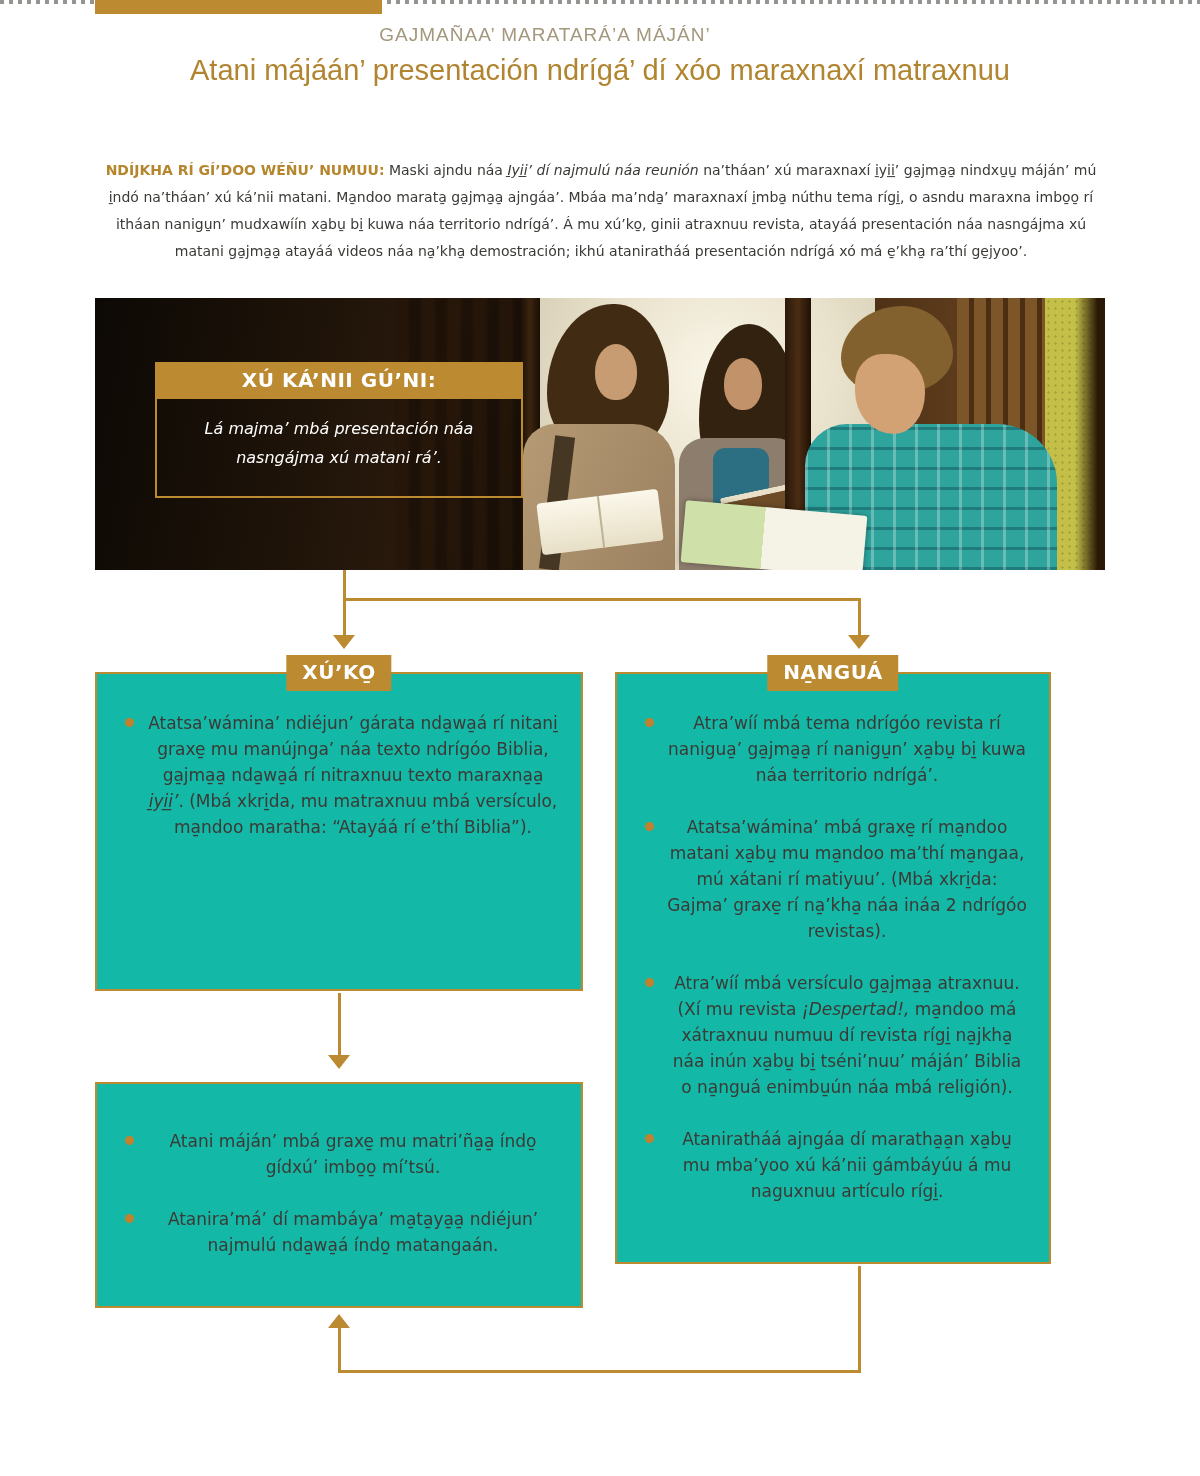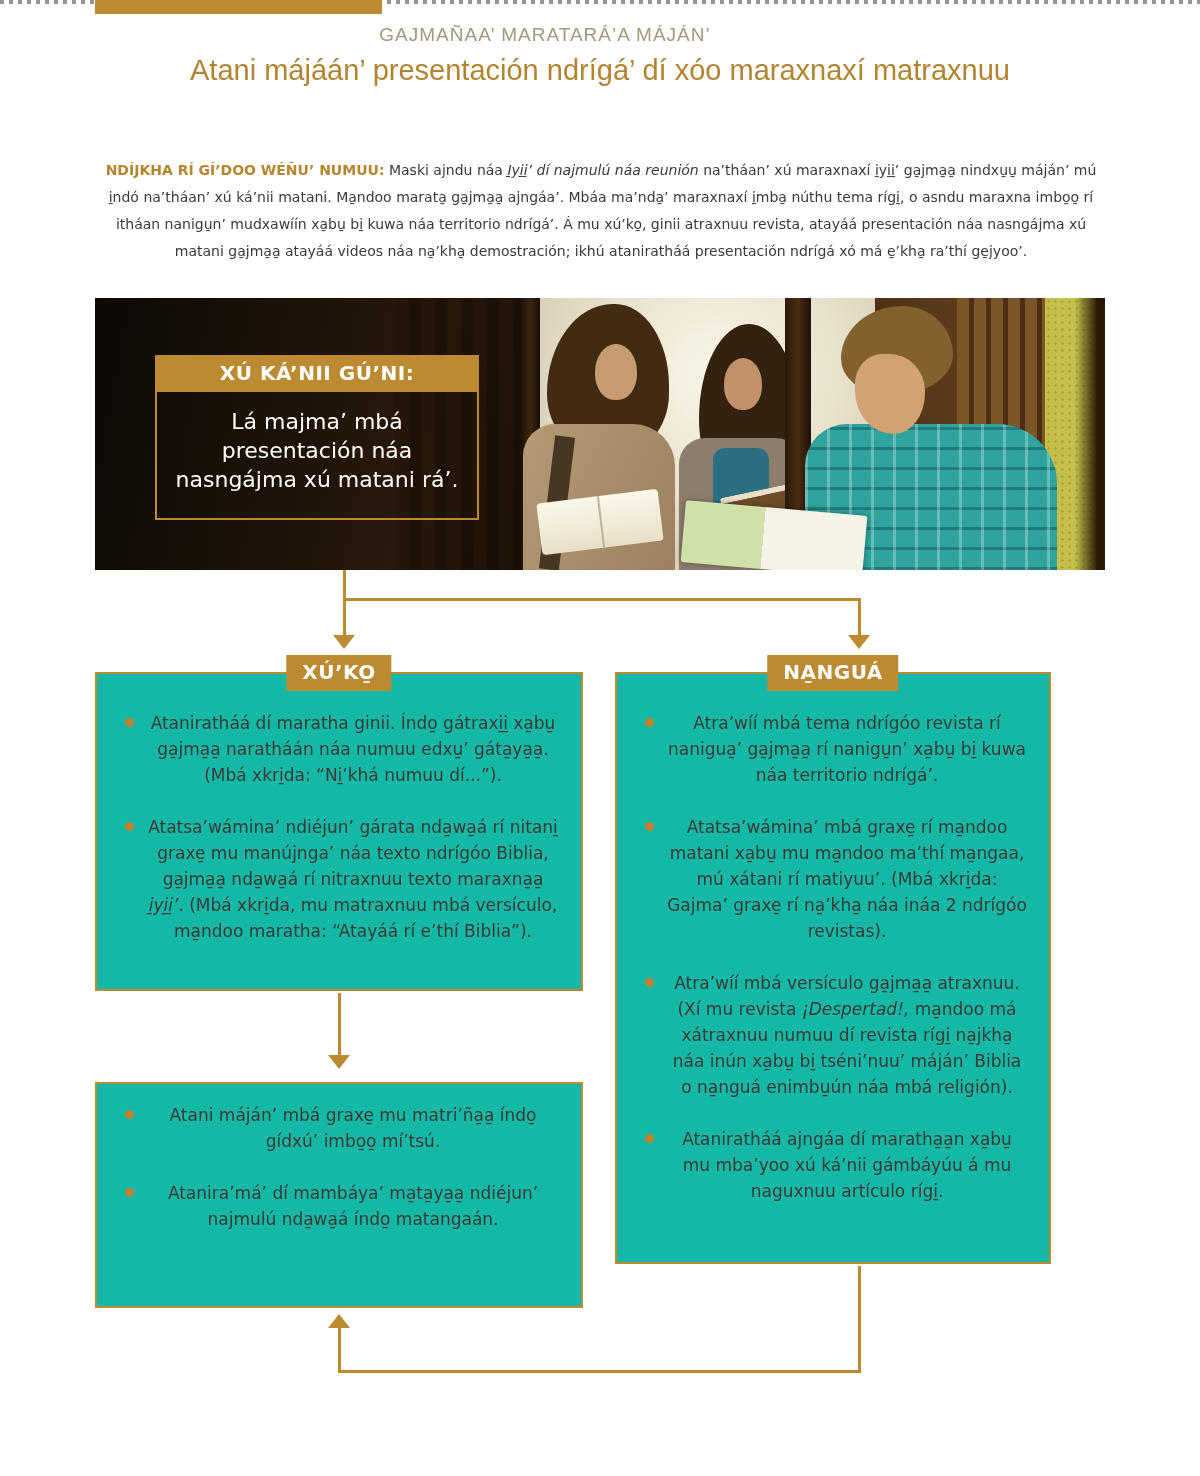--- a/index.html
+++ b/index.html
@@ -67,43 +67,43 @@
   .man-face{left:760px;top:56px;width:70px;height:80px;background:#d2a274;
     border-radius:42% 55% 48% 60%/40% 50% 55% 58%;}
   .man-shirt{left:710px;top:126px;width:252px;height:146px;background:#2ea49c;border-radius:42px 60px 0 0;
     background-image:
       repeating-linear-gradient(90deg,rgba(255,255,255,.28) 0 3px,transparent 3px 22px),
       repeating-linear-gradient(0deg,rgba(12,76,88,.45) 0 3px,transparent 3px 20px);}
   .magazine{left:588px;top:210px;width:182px;height:62px;transform:rotate(5deg);border-radius:3px;
     background:linear-gradient(90deg,#cfe0a8 0 44%,#f5f2e6 44%);box-shadow:0 0 6px rgba(0,0,0,.35);}
 
   
-  .overlay{left:60px;top:57px;width:324px;z-index:5;}
+  .overlay{left:60px;top:64px;width:368px;z-index:5;}
   .overlay-head{background:var(--accent,#bc8b31);color:#fff;font-weight:bold;font-size:20px;
     letter-spacing:.5px;padding:6px 14px 7px;}
   .overlay-body{border:2px solid var(--accent,#bc8b31);border-top:none;color:#fff;
-    font-size:22px;line-height:29px;padding:15px 16px 24px;}
+    font-size:16px;line-height:29px;padding:15px 16px 24px;font-style:italic;}
 
   
   .line{background:var(--accent,#bc8b31);}
   .arr-down{width:0;height:0;border-left:11px solid transparent;border-right:11px solid transparent;
     border-top:14px solid var(--accent,#bc8b31);}
   .arr-up{width:0;height:0;border-left:11px solid transparent;border-right:11px solid transparent;
     border-bottom:14px solid var(--accent,#bc8b31);}
 
   
   .fbox{border:2px solid var(--accent,#bc8b31);background:#14b8a6;box-sizing:border-box;}
   .box-left{left:95px;top:672px;width:488px;height:319px;}
   .box-right{left:615px;top:672px;width:436px;height:592px;}
   .box-bottom{left:95px;top:1082px;width:488px;height:226px;}
   .tab{position:absolute;top:-19px;left:50%;transform:translateX(-50%);
     background:var(--accent,#bc8b31);color:#fff;font-weight:bold;font-size:20px;
     letter-spacing:.5px;padding:5px 16px 7px;white-space:nowrap;}
   .bullets{padding:36px 22px 0 28px;}
-  .box-bottom .bullets{padding-top:18px;}
+  .box-bottom .bullets{padding-top:44px;}
   .bullet{display:flex;gap:13px;margin-bottom:26px;font-size:17px;line-height:26px;color:var(--text,#3b3a36);}
   .dot{width:9px;height:9px;border-radius:50%;background:#c08231;margin-top:8px;flex:0 0 9px;}
 </style>
 </head>
 <body>
 
 <div class="page">
 
   <div class="abs top-dashes"></div>
   <div class="abs top-bar"></div>
@@ -148,24 +148,20 @@
   <div class="abs line" style="left:343px;top:598px;width:518px;height:3px;"></div>
   <div class="abs line" style="left:343px;top:600px;width:3px;height:37px;"></div>
   <div class="abs arr-down" style="left:333px;top:635px;"></div>
   <div class="abs line" style="left:858px;top:600px;width:3px;height:37px;"></div>
   <div class="abs arr-down" style="left:848px;top:635px;"></div>
 
   <div class="abs fbox box-left">
     <div class="tab">XÚ’KO̱</div>
     <div class="bullets">
 
-        <div class="bullet">
-          <span class="dot"></span>
-          <span class="btxt"><span>Ataniratháá dí maratha ginii. Índo̱ gátraxi̱i̱ xa̱bu̱ ga̱jma̱a̱ naratháán náa numuu edxu̱’ gáta̱ya̱a̱. (Mbá xkri̱da: “Ni̱’khá numuu dí...”).</span></span>
-        </div>
 
         <div class="bullet">
           <span class="dot"></span>
           <span class="btxt"><span>Atatsa’wámina’ ndiéjun’ gárata nda̱wa̱á rí nitani̱ graxe̱ mu manújnga’ náa texto ndrígóo Biblia, ga̱jma̱a̱ nda̱wa̱á rí nitraxnuu texto maraxna̱a̱ </span><span class="it">i̱yi̱i̱’</span><span>. (Mbá xkri̱da, mu matraxnuu mbá versículo, ma̱ndoo maratha: “Atayáá rí e’thí Biblia”).</span></span>
         </div>
       </div>
   </div>
 
   <div class="abs fbox box-right">
     <div class="tab">NA̱NGUÁ</div>

